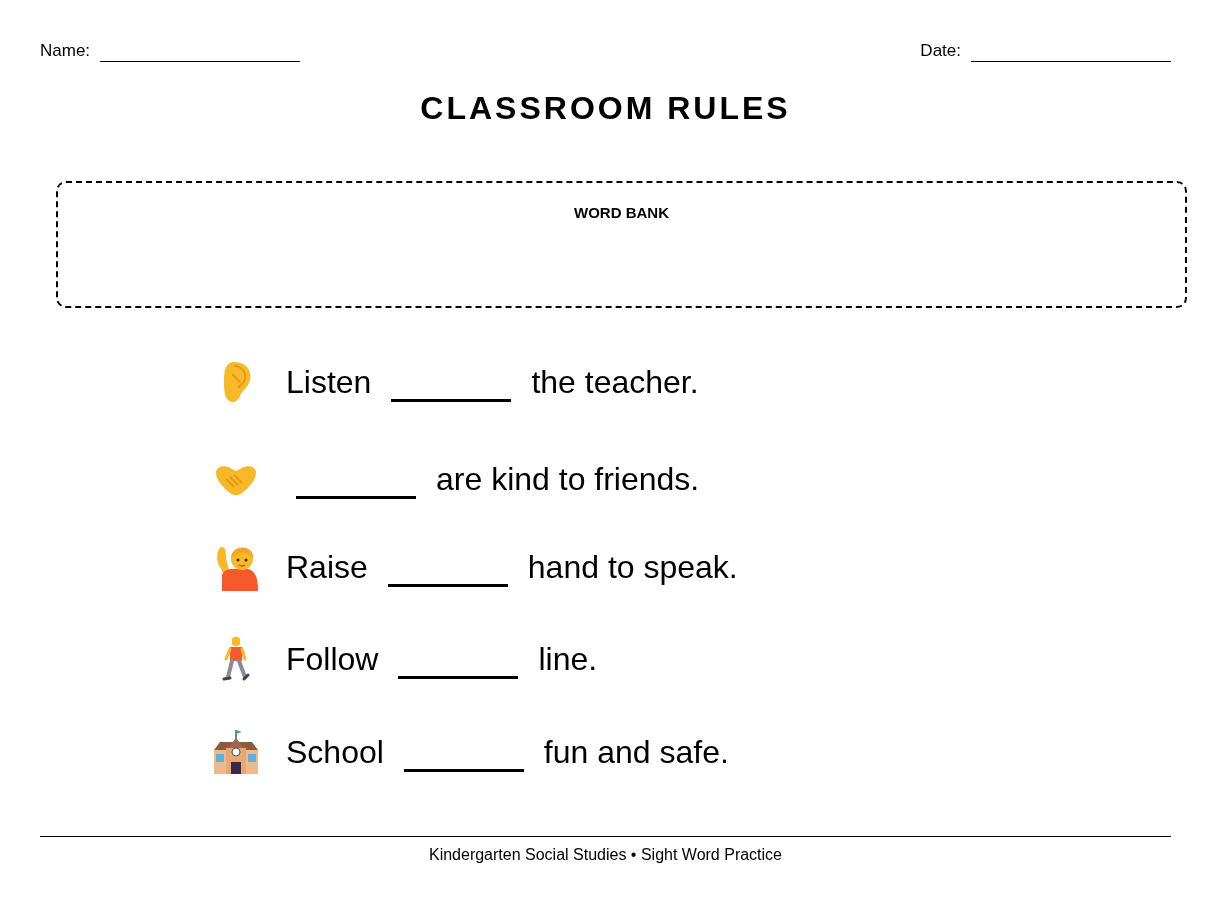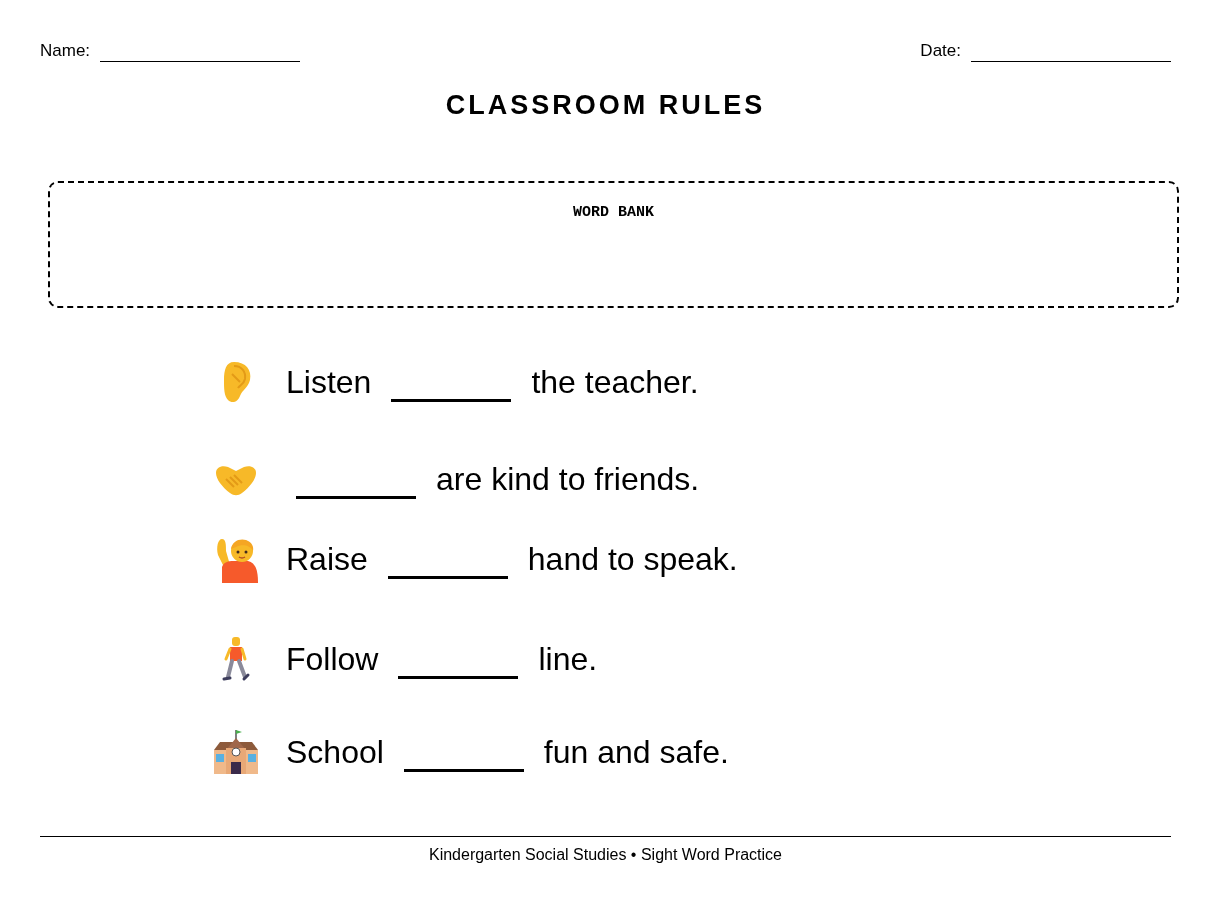--- a/index.html
+++ b/index.html
@@ -38,42 +38,41 @@
       width: 200px;
       border-bottom: 1.5px solid #000;
       height: 22px;
     }
     .title {
       position: absolute;
       top: 90px;
       left: 0;
       width: 1211px;
       text-align: center;
-      font-size: 27px;
+      font-size: 32px;
       font-weight: bold;
       letter-spacing: 3px;
     }
     .instructions {
       position: absolute;
       top: 132px;
       left: 0;
       width: 1211px;
       text-align: center;
       font-size: 16px;
       font-style: italic;
     }
     .word-bank {
       position: absolute;
       top: 181px;
-      left: 48px;
+      left: 56px;
       width: 1131px;
       height: 127px;
       border: 2px dashed #000;
       border-radius: 10px;
-      font-family: Liberation Mono, monospace;
     }
     .word-bank-title {
       position: absolute;
       top: 21px;
       left: 0;
       width: 100%;
       text-align: center;
       font-size: 15px;
       font-weight: bold;
     }
@@ -189,21 +188,21 @@
         <svg viewBox="0 0 48 48">
           <path d="M4 18 C4 12 10 10 16 12 L24 16 L32 12 C38 10 44 12 44 18 C44 24 38 32 30 38 C26 41 22 41 18 38 C10 32 4 24 4 18 Z" fill="#f7b928"></path>
           <path d="M14 24 L22 32 M18 22 L26 30 M22 20 L30 28" stroke="#e39a17" stroke-width="2" fill="none"></path>
         </svg>
       </div>
       <span class="rule-text">
         <span></span><span class="blank" style="margin-left:10px"></span><span>are kind to friends.</span>
       </span>
     </div>
 
-    <div class="rule" style="top:177px">
+    <div class="rule" style="top:185px">
       <div class="rule-icon">
         <svg viewBox="0 0 48 48">
           <path d="M6 20 C4 12 6 4 10 4 C14 4 14 10 14 16 L18 30 L12 32 Z" fill="#f7b928"></path>
           <path d="M10 48 L10 32 C12 26 18 26 24 26 L36 26 C44 28 46 36 46 48 Z" fill="#f65a2b"></path>
           <circle cx="30" cy="16" r="11" fill="#f7b928"></circle>
           <path d="M19 14 C20 6 28 3 34 5 C40 7 42 12 41 16 C38 10 30 9 24 12 Z" fill="#f5a623"></path>
           <circle cx="26" cy="17" r="1.5" fill="#402a1e"></circle>
           <circle cx="34" cy="17" r="1.5" fill="#402a1e"></circle>
           <path d="M27 22 Q30 24 33 22" stroke="#b24a1e" stroke-width="1.5" fill="none"></path>
         </svg>

